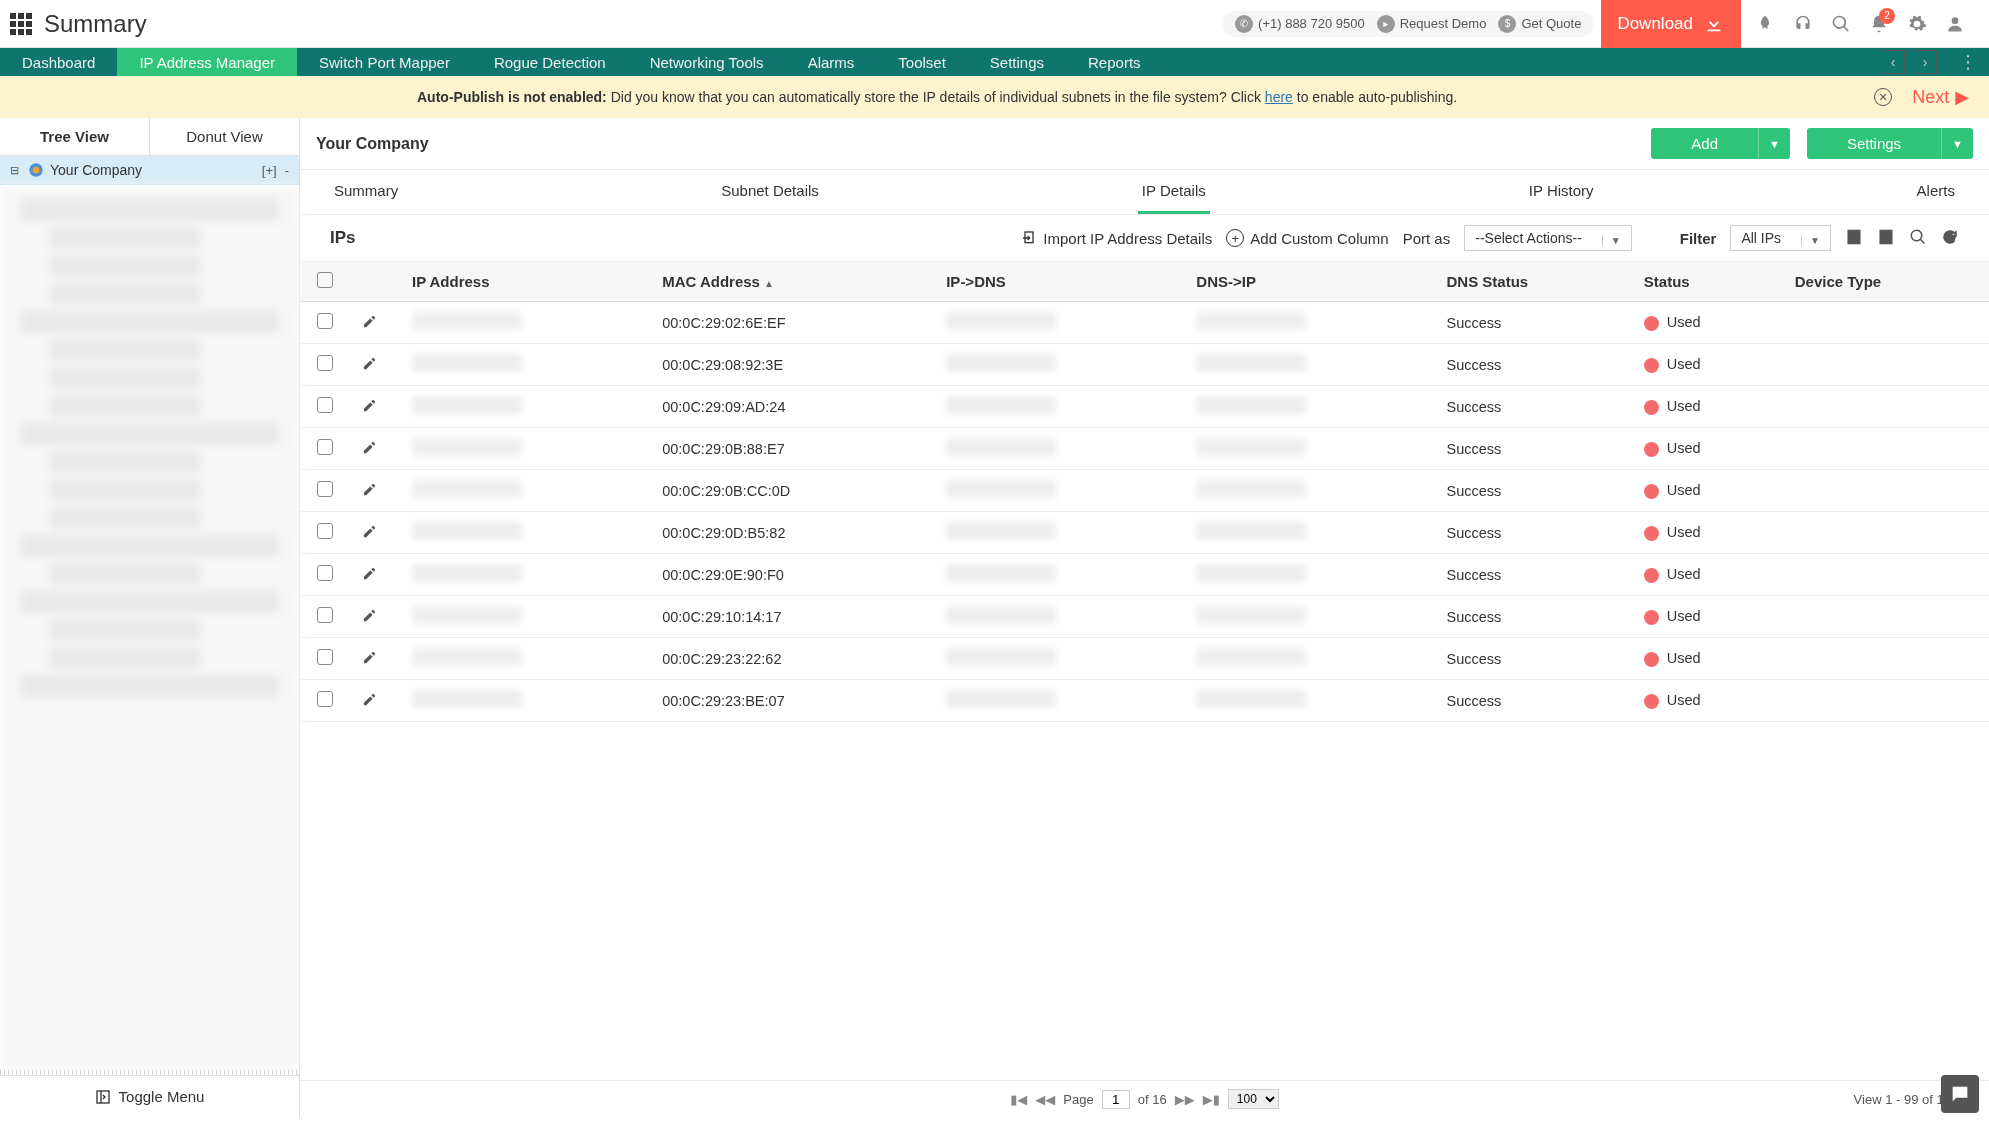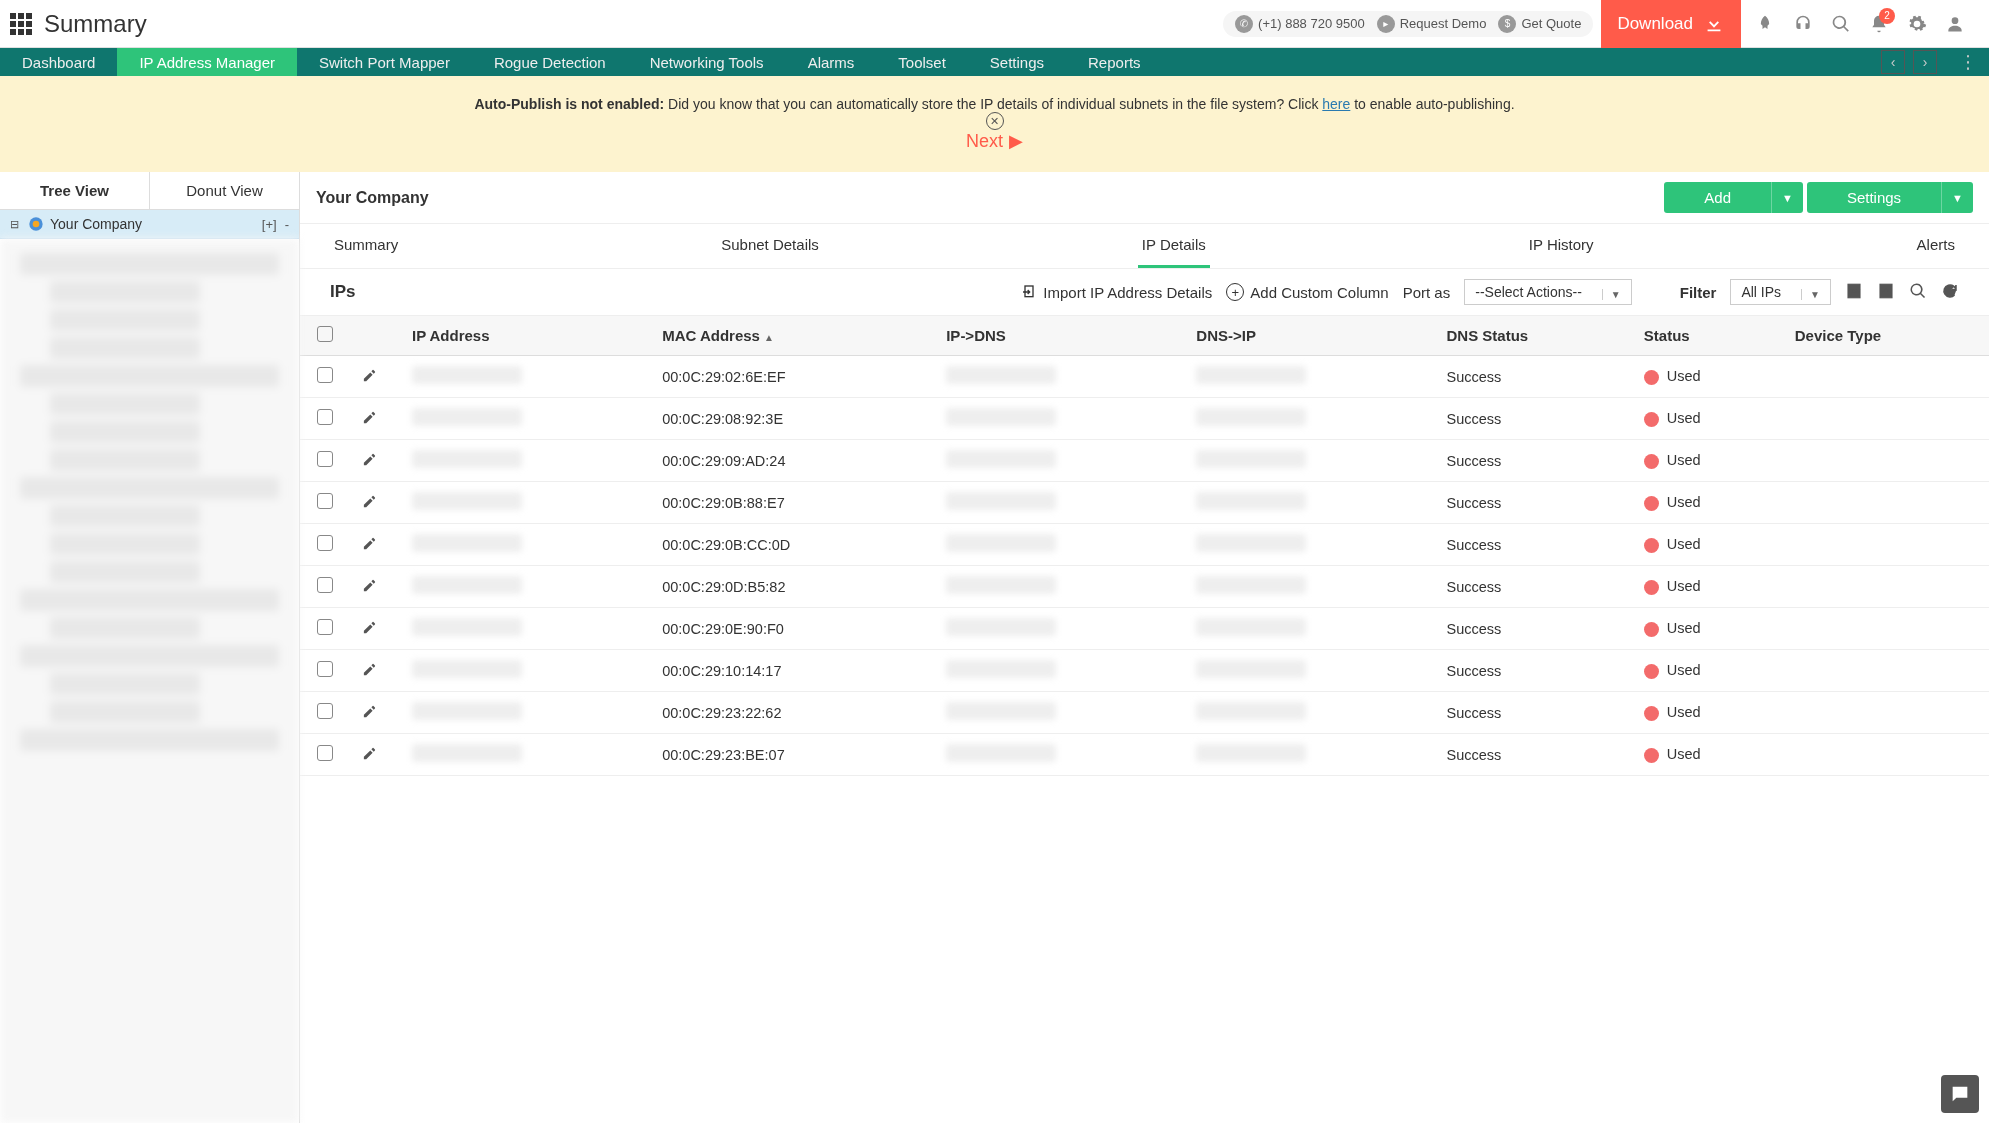--- a/index.html
+++ b/index.html
@@ -24,21 +24,21 @@
 
 .main-nav { background: #0f766e; height: 28px; display: flex; align-items: center; }
 .nav-item { color: #eee; padding: 0 22px; height: 100%; display: flex; align-items: center; font-size: 15px; cursor: pointer; }
 .nav-item.active { background: #2ec47a; color: #fff; }
 .nav-spacer { flex: 1; }
 .nav-arrows { display: flex; align-items: center; gap: 8px; padding: 0 10px; }
 .nav-arrow { color: #ccc; cursor: pointer; font-size: 14px; padding: 4px; border: 1px solid #555; width: 24px; height: 24px; display: flex; align-items: center; justify-content: center; }
 .nav-more { color: #ccc; cursor: pointer; padding: 0 12px; font-size: 18px; }
 
 
-.info-bar { background: #fdf3cf; padding: 20px 20px; display: flex; align-items: center; font-size: 14px; color: #333; position: relative; flex-direction: column; }
+.info-bar { background: #fdf3cf; padding: 10px 20px; display: flex; align-items: center; font-size: 14px; color: #333; position: relative; }
 .info-text { flex: 1; text-align: center; }
 .info-text a { color: #2a7ab0; text-decoration: underline; cursor: pointer; }
 .info-close { cursor: pointer; margin: 0 20px; }
 .info-close-circle { width: 18px; height: 18px; border: 1.5px solid #555; border-radius: 50%; display: flex; align-items: center; justify-content: center; font-size: 11px; color: #555; }
 .info-next { display: flex; align-items: center; gap: 6px; color: #ff5b4a; font-size: 18px; font-weight: 500; cursor: pointer; }
 
 
 .main-layout { display: flex; height: calc(100vh - 48px - 40px - 36px); }
 .sidebar { width: 300px; display: flex; flex-direction: column; border-right: 1px solid #ddd; }
 .sidebar-tabs { display: flex; border-bottom: 1px solid #ddd; }
@@ -54,21 +54,21 @@
 .tree-placeholder.indent { margin-left: 30px; width: 150px; }
 .sidebar-splitter { height: 6px; background: repeating-linear-gradient(90deg, #ccc 0 1px, transparent 1px 4px); cursor: row-resize; }
 .toggle-menu { display: flex; align-items: center; justify-content: center; gap: 8px; padding: 12px; font-size: 15px; cursor: pointer; border-top: 1px solid #ddd; }
 .toggle-menu svg { width: 16px; height: 16px; }
 
 
 .content { flex: 1; display: flex; flex-direction: column; overflow: hidden; }
 .content-header { display: flex; align-items: center; padding: 10px 16px; border-bottom: 1px solid #eee; }
 .content-title { font-size: 16px; font-weight: 600; }
 .content-header-spacer { flex: 1; }
-.split-btn { display: flex; margin-left: 4px; }
+.split-btn { display: flex; margin-left: 17px; }
 .split-btn-main { background: #2ec47a; color: #fff; padding: 7px 40px; font-size: 15px; cursor: pointer; border-radius: 3px 0 0 3px; }
 .split-btn-arrow { background: #2ec47a; color: #fff; padding: 7px 10px; cursor: pointer; border-left: 1px solid rgba(255,255,255,0.3); border-radius: 0 3px 3px 0; font-size: 11px; display: flex; align-items: center; }
 
 .subtabs { display: flex; gap: 20px; padding: 0 30px; border-bottom: 1px solid #eee; justify-content: space-between; }
 .subtab { padding: 12px 4px; font-size: 15px; color: #333; cursor: pointer; border-bottom: 3px solid transparent; }
 .subtab.active { border-bottom-color: #2ec47a; font-weight: 500; }
 
 .toolbar { display: flex; align-items: center; padding: 10px 30px; gap: 14px; border-bottom: 1px solid #eee; }
 .toolbar-title { font-size: 17px; font-weight: 600; }
 .toolbar-spacer1 { flex: 1; }

